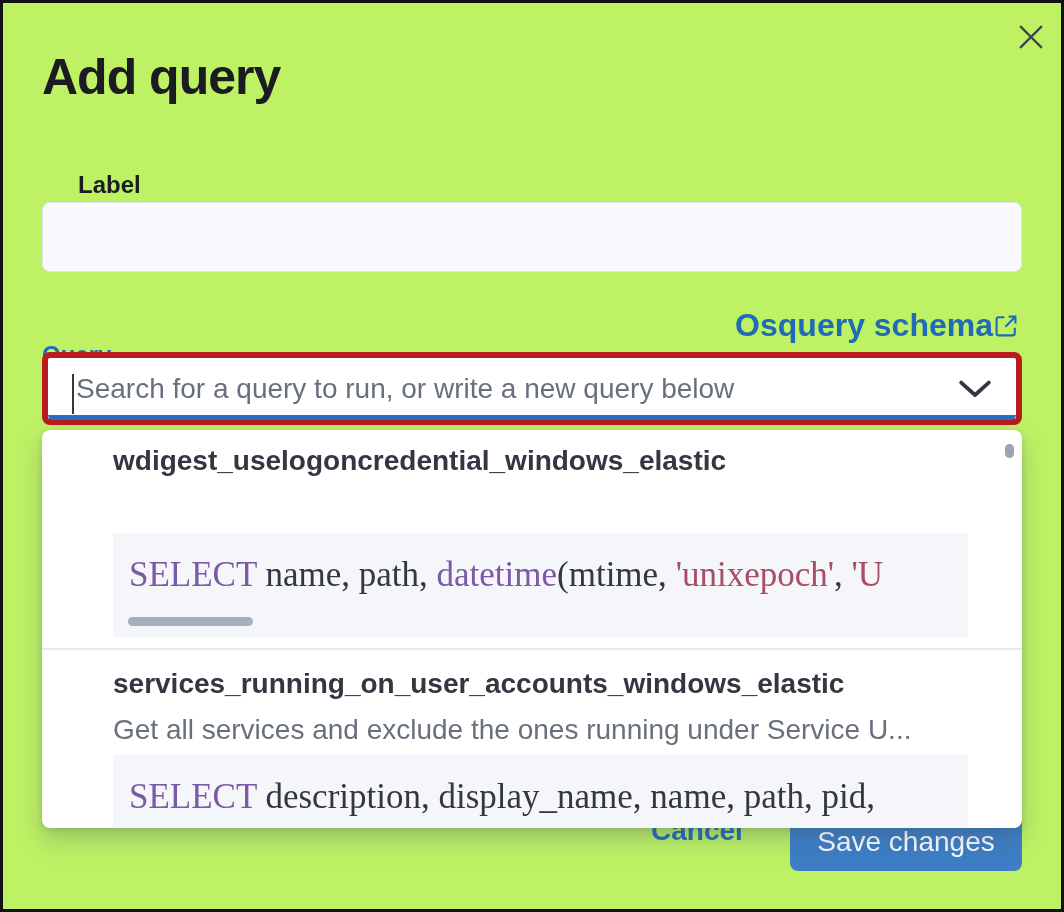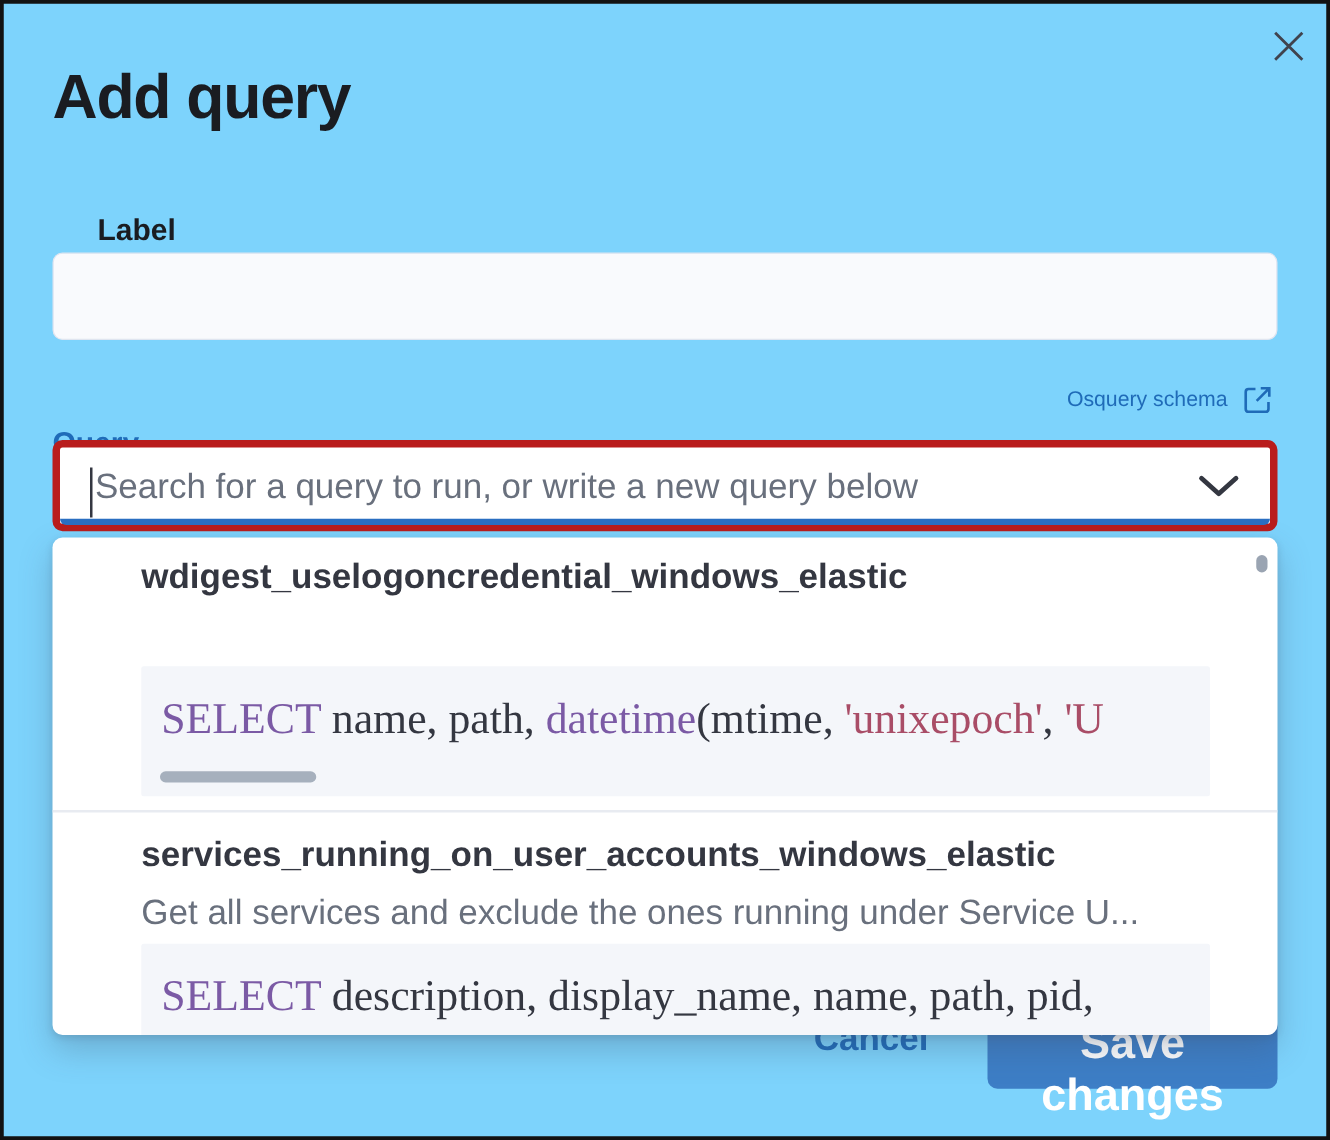--- a/index.html
+++ b/index.html
@@ -1,44 +1,44 @@
 <!DOCTYPE html>
 <html><head>
 <meta charset="utf-8">
 <style>
   html,body{margin:0;padding:0;background:#fff;}
   .modal{
     position:relative;width:1064px;height:912px;box-sizing:border-box;
-    background:#7dd3fc;border:3px solid #121212;overflow:hidden;
+    background:#bef264;border:3px solid #121212;overflow:hidden;
     font-family:"Liberation Sans",sans-serif;color:#343741;
   }
   .close-btn{position:absolute;top:12px;right:8px;width:44px;height:44px;background:none;border:none;cursor:pointer;display:flex;align-items:center;justify-content:center;padding:0;}
   .modal-title{position:absolute;left:39px;top:44px;margin:0;font-size:50px;line-height:60px;font-weight:700;color:#1a1c21;letter-spacing:-1px;}
   .field-label{position:absolute;left:39px;font-size:24px;font-weight:700;color:#1a1c21;}
   .lbl-label{top:168px;margin-left:36px;}
   .label-input{
     position:absolute;left:39px;top:199px;width:980px;height:70px;box-sizing:border-box;
     border-radius:8px;background:#f9fafd;border:1px solid #e0e5f0;
     font-size:28px;padding:0 22px;color:#343741;outline:none;font-family:inherit;
   }
   .query-label{top:306px;color:#1f6bb8;margin-top:32px;}
-  .schema-link{position:absolute;right:42px;top:304px;display:flex;align-items:center;gap:11px;
-    font-size:17px;font-weight:400;color:#1f6bb8;text-decoration:none;}
+  .schema-link{position:absolute;right:42px;top:304px;display:flex;align-items:center;
+    font-size:32px;font-weight:700;color:#1f6bb8;text-decoration:none;}
   .combobox{position:absolute;left:39px;top:349px;width:980px;height:73px;box-sizing:border-box;
     background:#fff;border:6px solid #b91c1c;border-radius:8px;cursor:text;}
   .caret{position:absolute;left:24px;top:16px;width:2px;height:40px;background:#343741;}
   .placeholder{position:absolute;left:28px;top:50%;transform:translateY(-50%);font-size:28px;color:#69707d;white-space:nowrap;}
   .chevron{position:absolute;right:24px;top:50%;transform:translateY(-50%);display:flex;}
   .focus-bar{position:absolute;left:0;right:0;bottom:-1px;height:5px;background:#2b6fc2;border-radius:0 0 5px 5px;}
 
   
   .cancel-btn{position:absolute;left:648px;top:812px;background:none;border:none;cursor:pointer;
     font-size:28px;font-weight:600;color:#1f6bb8;font-family:inherit;padding:0;}
   .save-btn{position:absolute;left:787px;top:809px;width:232px;height:59px;border:none;cursor:pointer;
-    background:#3d7ec6;border-radius:8px;color:#fff;font-size:36px;font-weight:700;font-family:inherit;}
+    background:#3d7ec6;border-radius:8px;color:#fff;font-size:28px;font-weight:400;font-family:inherit;}
 
   
   .panel{position:absolute;left:39px;top:427px;width:980px;height:398px;background:#fff;border-radius:8px;
     box-shadow:0 12px 26px rgba(65,78,101,.28),0 2px 6px rgba(65,78,101,.18);overflow:hidden;z-index:5;}
   .opt-title{position:absolute;left:71px;font-size:28px;font-weight:700;color:#343741;white-space:nowrap;}
   .opt-desc{position:absolute;left:71px;font-size:28px;color:#69707d;white-space:nowrap;}
   .code-block{position:absolute;left:71px;width:855px;height:104px;background:#f4f6fa;border-radius:2px;overflow:hidden;}
   .code-line{position:absolute;left:16px;top:27px;font-family:Liberation Serif, serif;
     font-size:35px;line-height:30px;white-space:pre;color:#343741;}
   .tk-k{color:#7b5aa5;}

